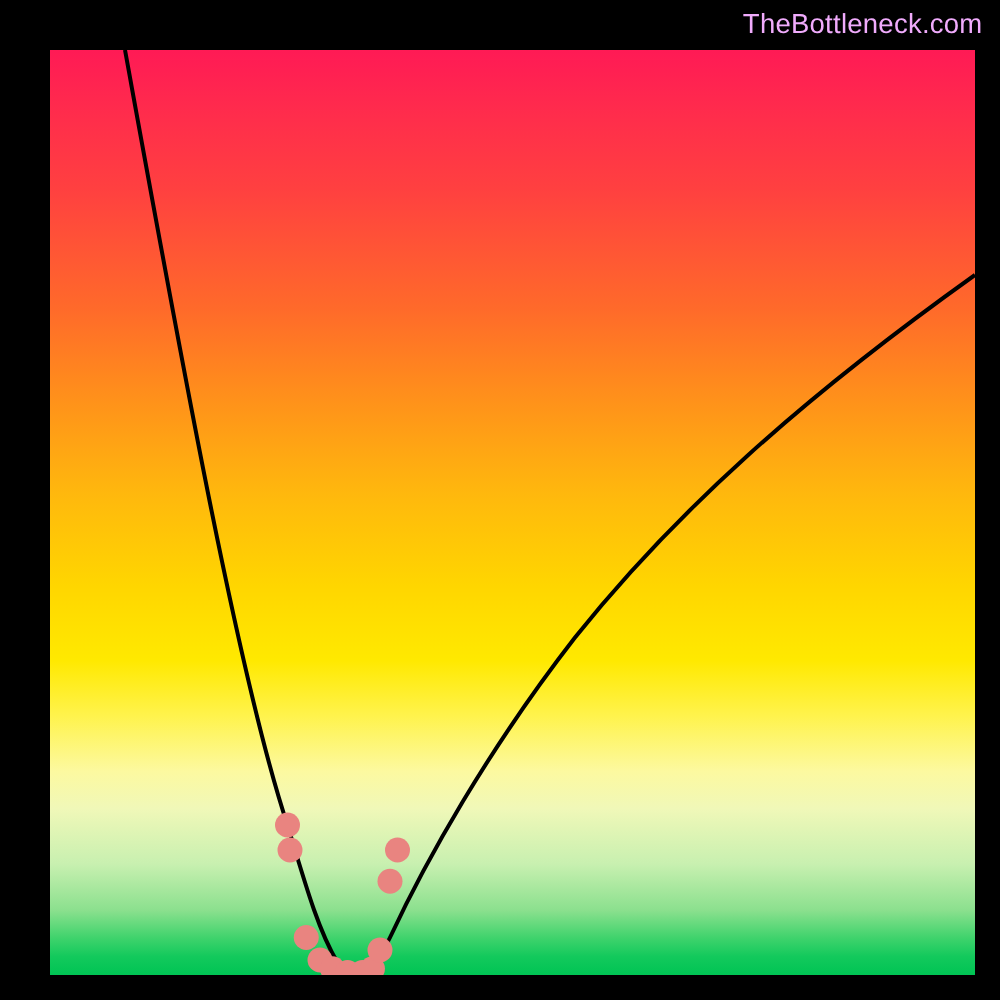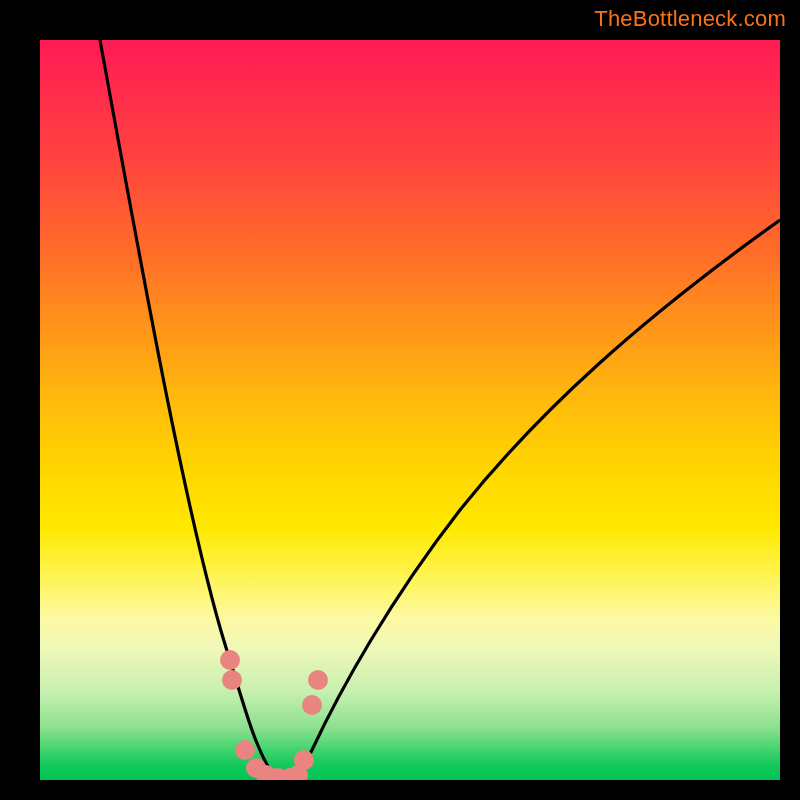--- a/index.html
+++ b/index.html
@@ -57,21 +57,21 @@
     position: absolute;
     left: 0;
     top: 0;
     width: 100%;
     height: 100%;
   }
   .attribution {
     position: absolute;
     top: 6px;
     right: 14px;
-    color: #f97316;
+    color: #f0abfc;
     font-size: 22px;
     font-weight: 500;
     letter-spacing: 0.2px;
     user-select: none;
   }
 </style>
 </head>
 <body>
 
 <div class="frame">

